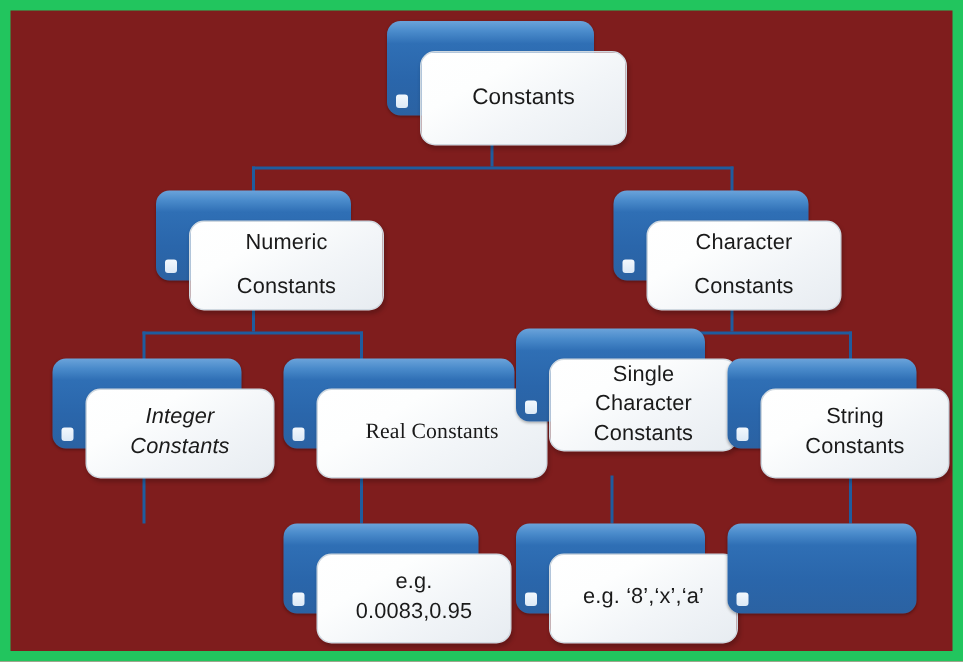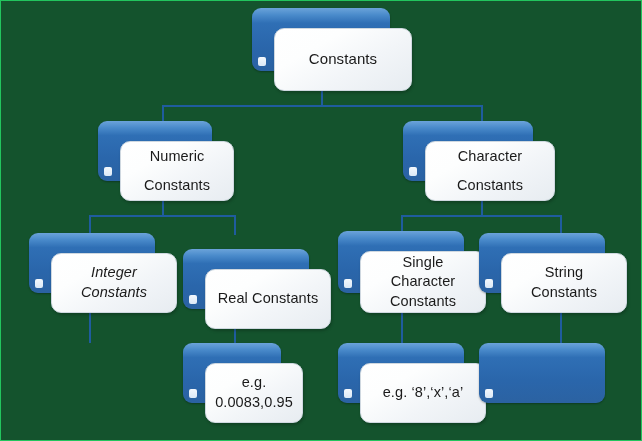--- a/index.html
+++ b/index.html
@@ -4,22 +4,22 @@
 <style>
   html, body {
     margin: 0;
     padding: 0;
     background: #ffffff;
   }
   #canvas {
     position: relative;
     width: 642px;
     height: 441px;
-    background: #14532d;
-    border: 1px solid #22c55e;
+    background: #7f1d1d;
+    border: 7px solid #22c55e;
     box-sizing: border-box;
     overflow: hidden;
     font-family: "Liberation Sans", sans-serif;
   }
 
   
   .conn {
     position: absolute;
     background: #1f5c9e;
     z-index: 1;
@@ -122,21 +122,21 @@
 
   <div class="node root" style="left:251px; top:7px; width:160px; height:83px;">
     <div class="back">
       <div class="notch"></div>
     </div>
     <div class="front">
       <span class="label">Constants</span>
     </div>
   </div>
 
-  <div class="node wide-gap" style="left:97px; top:120px; width:136px; height:80px;">
+  <div class="node wide-gap" style="left:97px; top:120px; width:152px; height:80px;">
     <div class="back">
       <div class="notch"></div>
     </div>
     <div class="front">
       <span class="label">Numeric
 Constants</span>
     </div>
   </div>
 
   <div class="node wide-gap" style="left:402px; top:120px; width:152px; height:80px;">
@@ -152,30 +152,30 @@
   <div class="node" style="left:28px; top:232px; width:148px; height:80px;font-style:italic;">
     <div class="back">
       <div class="notch"></div>
     </div>
     <div class="front">
       <span class="label">Integer
 Constants</span>
     </div>
   </div>
 
-  <div class="node" style="left:182px; top:248px; width:148px; height:80px;">
+  <div class="node" style="left:182px; top:232px; width:176px; height:80px;font-family:Liberation Serif, serif;">
     <div class="back">
       <div class="notch"></div>
     </div>
     <div class="front">
       <span class="label">Real Constants</span>
     </div>
   </div>
 
-  <div class="node" style="left:337px; top:230px; width:148px; height:82px;">
+  <div class="node" style="left:337px; top:212px; width:148px; height:82px;">
     <div class="back">
       <div class="notch"></div>
     </div>
     <div class="front">
       <span class="label">Single
 Character
 Constants</span>
     </div>
   </div>
 
@@ -183,21 +183,21 @@
     <div class="back">
       <div class="notch"></div>
     </div>
     <div class="front">
       <span class="label">String
 Constants</span>
     </div>
   </div>
 
 
-  <div class="node" style="left:182px; top:342px; width:120px; height:80px;">
+  <div class="node" style="left:182px; top:342px; width:120px; height:80px;padding-left:32px;">
     <div class="back">
       <div class="notch"></div>
     </div>
     <div class="front">
       <span class="label">e.g.
 0.0083,0.95</span>
     </div>
   </div>
 
   <div class="node" style="left:337px; top:342px; width:148px; height:80px;">

